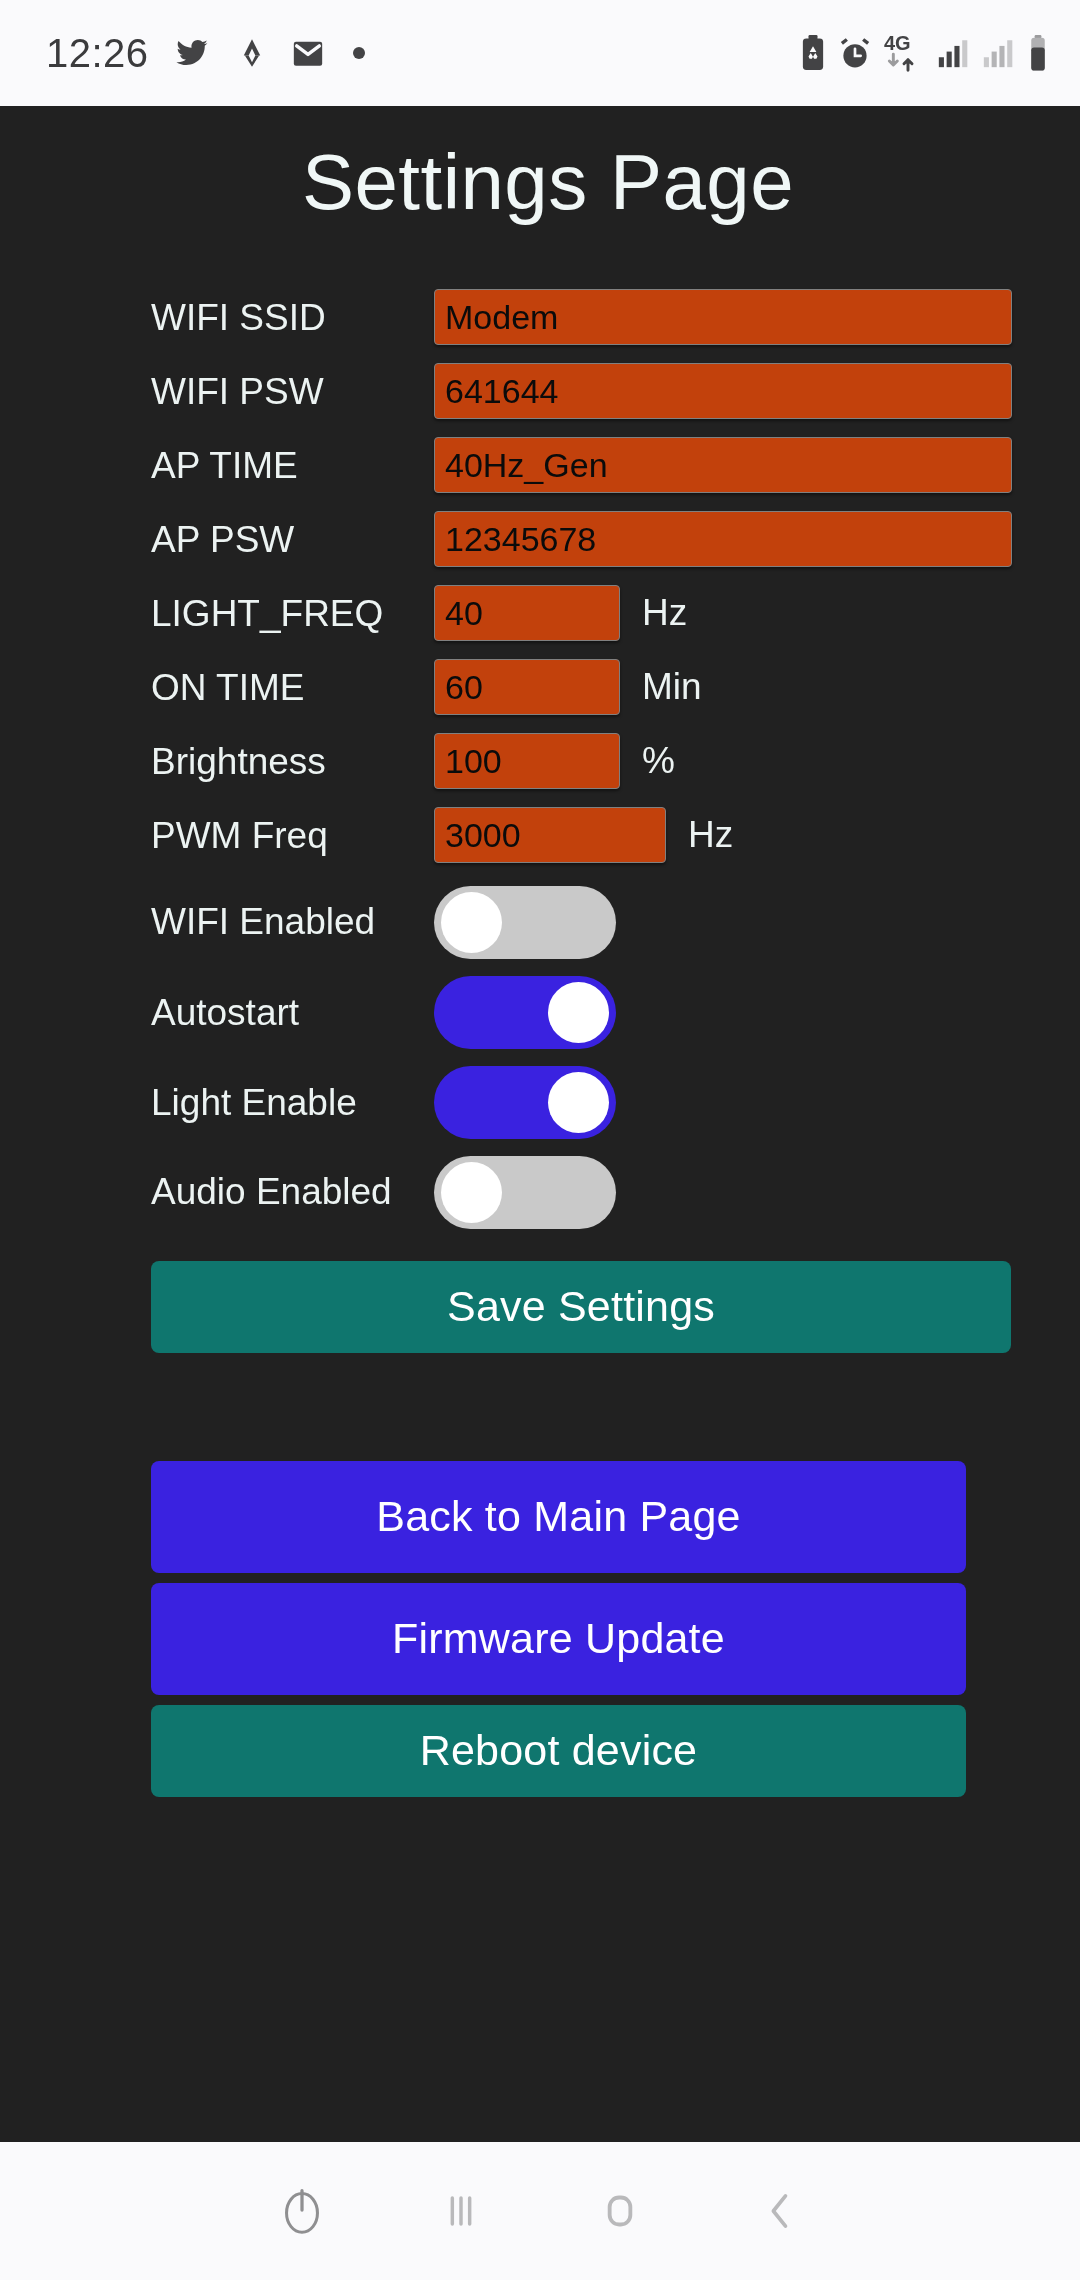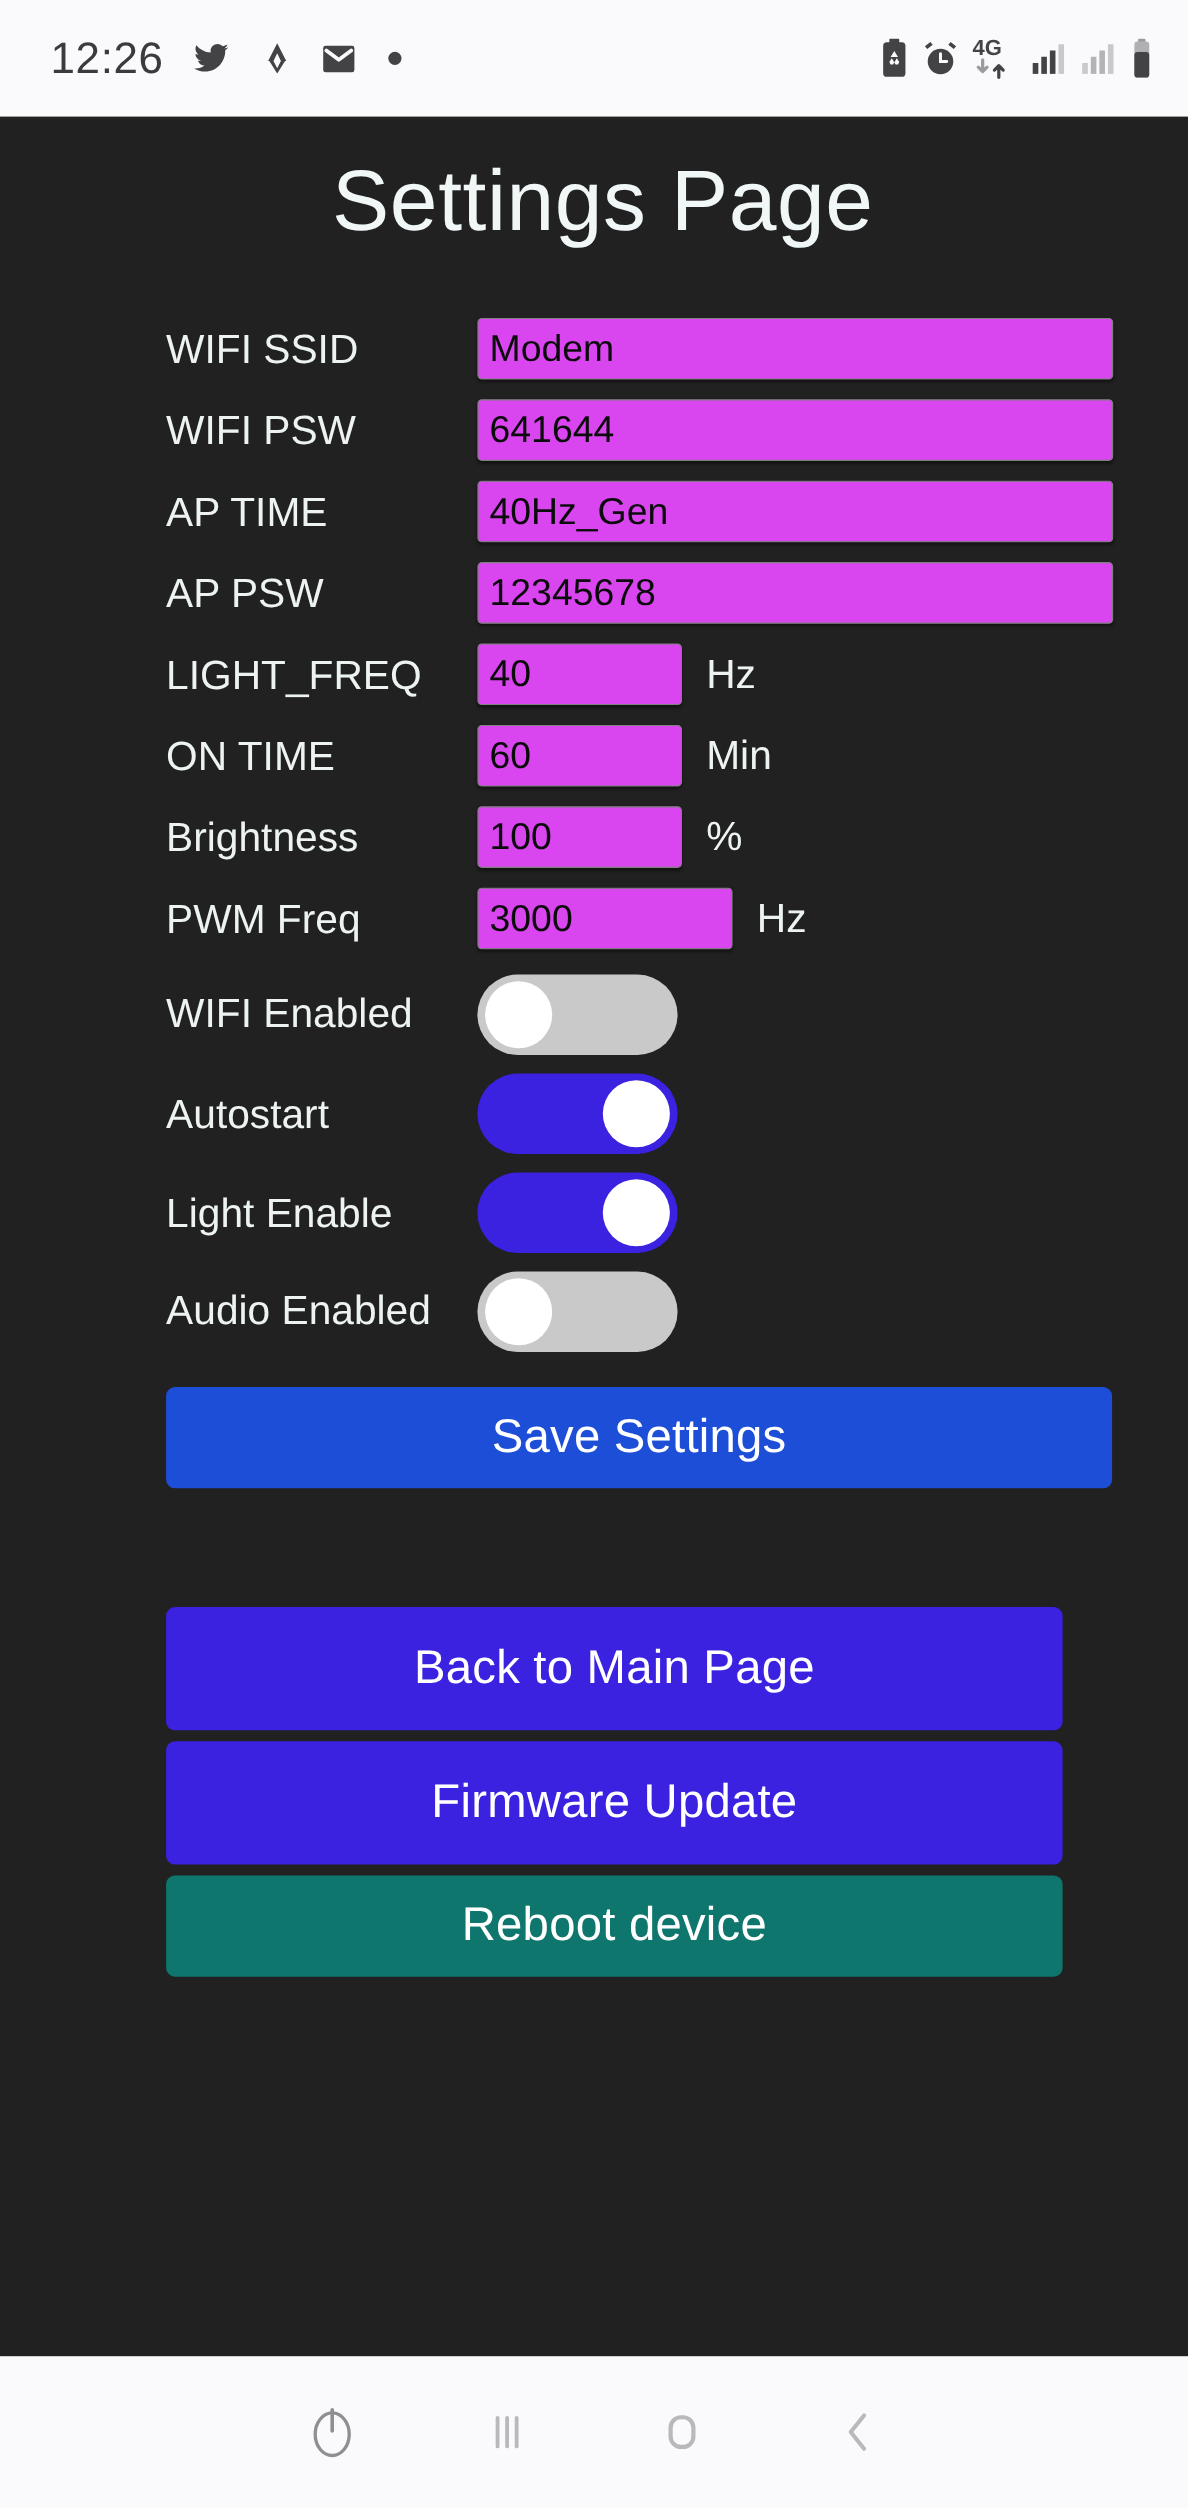--- a/index.html
+++ b/index.html
@@ -68,21 +68,21 @@
     color: #ecf3f2;
     font-size: 37px;
     line-height: 1.18;
     width: 283px;
     flex: 0 0 283px;
     padding-right: 10px;
   }
   .lbl.two-line { line-height: 1.16; }
 
   .field {
-    background: #d946ef;
+    background: #c2410c;
     border: 1px solid #808080;
     border-radius: 4px;
     box-shadow: 0 2px 3px rgba(0,0,0,0.45);
     height: 56px;
     color: #0b0b0b;
     font-size: 34px;
     font-family: "Liberation Sans", sans-serif;
     padding: 0 10px;
     display: flex; align-items: center;
     outline: none;
@@ -126,21 +126,21 @@
     border-radius: 8px;
     color: #ffffff;
     font-size: 43px;
     font-family: "Liberation Sans", sans-serif;
     cursor: pointer;
     letter-spacing: 0.2px;
   }
   .btn-save {
     margin: 23px 16px 0 135px;
     width: 860px; height: 92px;
-    background: #1d4ed8;
+    background: #0f766e;
   }
   .btn-stack { margin-left: 135px; margin-top: 108px; }
   .btn-wide { width: 815px; height: 112px; background: #3a22e0; margin-bottom: 10px; }
   .btn-danger { width: 815px; height: 92px; background: #0f766e; }
 
   
   .navbar {
     flex: 0 0 auto;
     height: 138px;
     background: #fafafc;

